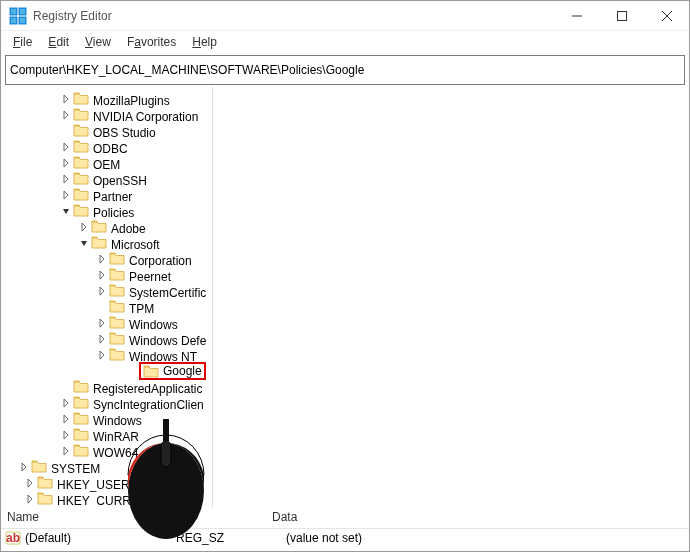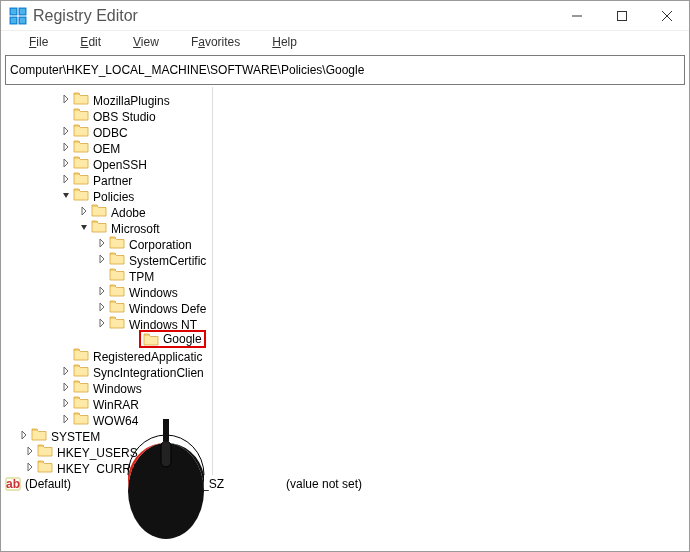--- a/index.html
+++ b/index.html
@@ -1,26 +1,26 @@
 <!DOCTYPE html>
 <html><head>
 <meta charset="utf-8">
 <style>
 * { margin: 0; padding: 0; box-sizing: border-box; font-family: 'Segoe UI', Tahoma, sans-serif; font-size: 12px; }
 body { background: #fff; width: 690px; height: 552px; overflow: hidden; border: 1px solid #999; position: relative; }
 
 
 .titlebar { height: 30px; display: flex; align-items: center; background: #fff; border-bottom: 1px solid #eee; }
 .titlebar .app-icon { width: 18px; height: 18px; margin: 0 6px 0 8px; display: flex; align-items: center; justify-content: center; }
-.titlebar .title { flex: 1; font-size: 16px; color: #555; }
+.titlebar .title { flex: 1; font-size: 12px; color: #555; }
 .titlebar .winbtn { width: 45px; height: 30px; display: flex; align-items: center; justify-content: center; color: #555; }
 
 
 .menubar { height: 22px; display: flex; align-items: center; padding: 0 4px; background: #fff; }
-.menubar .menu-item { padding: 2px 8px; color: #333; cursor: default; margin-left: 16px; }
+.menubar .menu-item { padding: 2px 8px; color: #333; cursor: default; }
 .menubar .menu-item u { text-decoration: underline; }
 
 
 .addressbar { height: 30px; border: 1px solid #7a7a7a; margin: 2px 4px; padding: 2px 4px; display: flex; align-items: center; background: #fff; }
 .addressbar span { font-size: 12px; color: #000; }
 
 
 .main { display: flex; height: calc(552px - 30px - 22px - 26px - 2px); flex-direction: column; }
 .tree-pane { width: 212px; overflow: hidden; border-right: 1px solid #ddd; background: #fff; padding-top: 4px; }
 .list-pane { flex: 1; background: #fff; }
@@ -107,20 +107,31 @@
             <svg width="8" height="8" viewBox="0 0 8 8">
               <path d="M2 0 L6 4 L2 8 Z" fill="none" stroke="#666" stroke-width="1"></path>
             </svg>
           </span>
           <span><span class="folder-icon"><svg viewBox="0 0 16 14">
                 <path d="M1 3 L6 3 L7.5 4.5 L15 4.5 L15 13 L1 13 Z" fill="#ffe9a6" stroke="#d9a43b" stroke-width="0.8"></path>
                 <path d="M1 3 L1 2 L5.5 2 L7 3" fill="#f4d06f" stroke="#d9a43b" stroke-width="0.8"></path>
               </svg></span><span class="tree-label">MozillaPlugins</span></span>
         </div>
         <div class="tree-row indent-3">
+          <span class="twisty">
+            <svg width="8" height="8" viewBox="0 0 8 8">
+              <path d="M2 0 L6 4 L2 8 Z" fill="none" stroke="#666" stroke-width="1"></path>
+            </svg>
+          </span>
+          <span><span class="folder-icon"><svg viewBox="0 0 16 14">
+                <path d="M1 3 L6 3 L7.5 4.5 L15 4.5 L15 13 L1 13 Z" fill="#ffe9a6" stroke="#d9a43b" stroke-width="0.8"></path>
+                <path d="M1 3 L1 2 L5.5 2 L7 3" fill="#f4d06f" stroke="#d9a43b" stroke-width="0.8"></path>
+              </svg></span><span class="tree-label">NVIDIA Corporation</span></span>
+        </div>
+        <div class="tree-row indent-3">
           <span class="twisty empty">&nbsp;</span>
           <span><span class="folder-icon"><svg viewBox="0 0 16 14">
                 <path d="M1 3 L6 3 L7.5 4.5 L15 4.5 L15 13 L1 13 Z" fill="#ffe9a6" stroke="#d9a43b" stroke-width="0.8"></path>
                 <path d="M1 3 L1 2 L5.5 2 L7 3" fill="#f4d06f" stroke="#d9a43b" stroke-width="0.8"></path>
               </svg></span><span class="tree-label">OBS Studio</span></span>
         </div>
         <div class="tree-row indent-3">
           <span class="twisty">
             <svg width="8" height="8" viewBox="0 0 8 8">
               <path d="M2 0 L6 4 L2 8 Z" fill="none" stroke="#666" stroke-width="1"></path>
@@ -200,20 +211,31 @@
         <div class="tree-row indent-5">
           <span class="twisty">
             <svg width="8" height="8" viewBox="0 0 8 8">
               <path d="M2 0 L6 4 L2 8 Z" fill="none" stroke="#666" stroke-width="1"></path>
             </svg>
           </span>
           <span><span class="folder-icon"><svg viewBox="0 0 16 14">
                 <path d="M1 3 L6 3 L7.5 4.5 L15 4.5 L15 13 L1 13 Z" fill="#ffe9a6" stroke="#d9a43b" stroke-width="0.8"></path>
                 <path d="M1 3 L1 2 L5.5 2 L7 3" fill="#f4d06f" stroke="#d9a43b" stroke-width="0.8"></path>
               </svg></span><span class="tree-label">Corporation</span></span>
+        </div>
+        <div class="tree-row indent-5">
+          <span class="twisty">
+            <svg width="8" height="8" viewBox="0 0 8 8">
+              <path d="M2 0 L6 4 L2 8 Z" fill="none" stroke="#666" stroke-width="1"></path>
+            </svg>
+          </span>
+          <span><span class="folder-icon"><svg viewBox="0 0 16 14">
+                <path d="M1 3 L6 3 L7.5 4.5 L15 4.5 L15 13 L1 13 Z" fill="#ffe9a6" stroke="#d9a43b" stroke-width="0.8"></path>
+                <path d="M1 3 L1 2 L5.5 2 L7 3" fill="#f4d06f" stroke="#d9a43b" stroke-width="0.8"></path>
+              </svg></span><span class="tree-label">Peernet</span></span>
         </div>
         <div class="tree-row indent-5">
           <span class="twisty">
             <svg width="8" height="8" viewBox="0 0 8 8">
               <path d="M2 0 L6 4 L2 8 Z" fill="none" stroke="#666" stroke-width="1"></path>
             </svg>
           </span>
           <span><span class="folder-icon"><svg viewBox="0 0 16 14">
                 <path d="M1 3 L6 3 L7.5 4.5 L15 4.5 L15 13 L1 13 Z" fill="#ffe9a6" stroke="#d9a43b" stroke-width="0.8"></path>
                 <path d="M1 3 L1 2 L5.5 2 L7 3" fill="#f4d06f" stroke="#d9a43b" stroke-width="0.8"></path>
@@ -351,20 +373,25 @@
             </svg>
           </span>
           <span><span class="folder-icon"><svg viewBox="0 0 16 14">
                 <path d="M1 3 L6 3 L7.5 4.5 L15 4.5 L15 13 L1 13 Z" fill="#ffe9a6" stroke="#d9a43b" stroke-width="0.8"></path>
                 <path d="M1 3 L1 2 L5.5 2 L7 3" fill="#f4d06f" stroke="#d9a43b" stroke-width="0.8"></path>
               </svg></span><span class="tree-label">HKEY_CURREN</span></span>
         </div>
       </div>
   </div>
   <div class="list-pane">
+    <div class="list-header">
+      <div class="col col-name">Name</div>
+      <div class="col col-type">Type</div>
+      <div class="col col-data">Data</div>
+    </div>
     <div id="list-body">
         <div class="list-row">
           <span class="value-icon">
             <svg width="16" height="16" viewBox="0 0 16 16">
               <rect x="1" y="2" width="14" height="12" rx="1" fill="#fff" stroke="#cc6"></rect>
               <text x="8" y="12" text-anchor="middle" font-size="8" fill="#c33" font-family="sans-serif" font-weight="bold">ab</text>
             </svg>
           </span>
           <span class="cell cell-name">(Default)</span>
           <span class="cell cell-type">REG_SZ</span>

